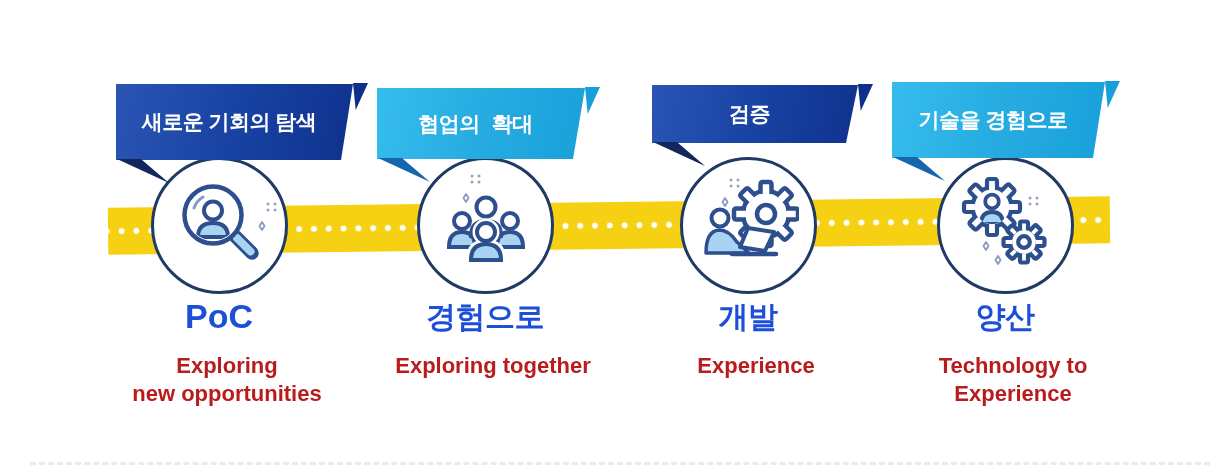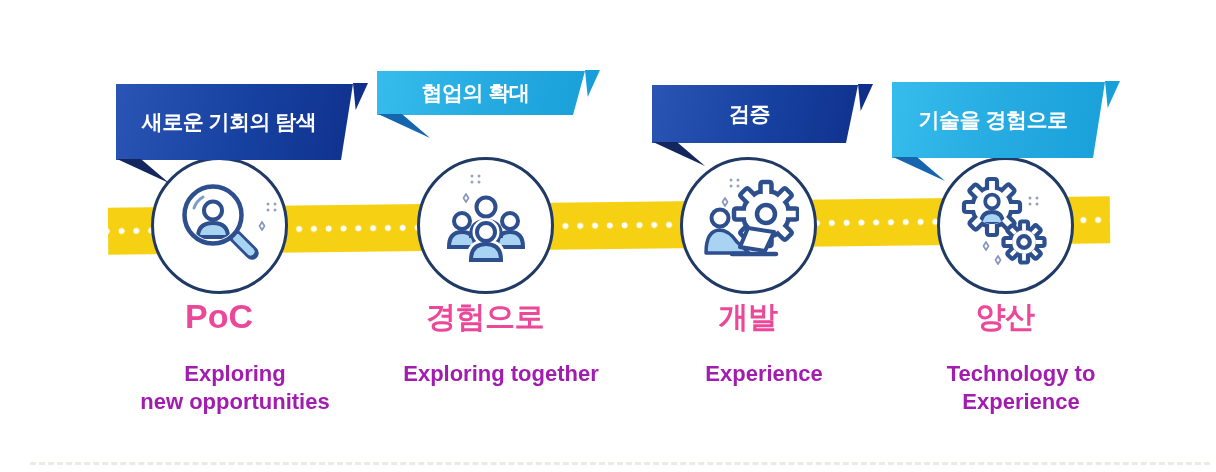--- a/index.html
+++ b/index.html
@@ -16,44 +16,44 @@
   
   .circle{position:absolute;top:157px;width:137px;height:137px;border-radius:50%;
           background:#fff;border:3.5px solid #203a66;box-sizing:border-box;z-index:2;}
   .step1 .circle{left:151px;} .step2 .circle{left:417px;}
   .step3 .circle{left:680px;} .step4 .circle{left:937px;}
   .circle svg.main{position:absolute;left:50%;top:50%;transform:translate(-50%,-52%);}
 
   
   .bubble{position:absolute;z-index:3;}
   .step1 .bubble{left:116px;top:84px;width:252px;height:76px;}
-  .step2 .bubble{left:377px;top:71px;width:223px;height:44px;}
+  .step2 .bubble{left:377px;top:88px;width:223px;height:71px;font-family:Liberation Mono, monospace;}
   .step3 .bubble{left:644px;top:85px;width:221px;height:58px;margin-left:8px;}
   .step4 .bubble{left:892px;top:82px;width:228px;height:76px;}
   .bubble .body{position:absolute;inset:0;display:flex;align-items:center;justify-content:center;
           padding-right:26px;box-sizing:border-box;
           clip-path:polygon(0 0, calc(100% - 15px) 0, calc(100% - 27px) 100%, 0 100%);
           color:#fff;font-size:21px;font-weight:700;letter-spacing:-0.5px;}
   .bubble.dark .body{background:linear-gradient(102deg,#2a55b4 0%,#16409f 55%,#0f2f8b 100%);}
   .bubble.cyan .body{background:linear-gradient(102deg,#36bcec 0%,#24a9e0 55%,#189fd9 100%);}
   .bubble .notch{position:absolute;right:0;top:-1px;width:15px;height:27px;
           clip-path:polygon(0 0,100% 0,18% 100%);}
   .bubble.dark .notch{background:#0f2f8b;}
   .bubble.cyan .notch{background:#189fd9;}
   .bubble .tail{position:absolute;left:1px;top:calc(100% - 1px);width:52px;height:24px;
           clip-path:polygon(0 0,46% 0,100% 100%);}
   .bubble.dark .tail{background:#13265e;}
   .bubble.cyan .tail{background:#1566ae;}
 
   
   .title{position:absolute;top:297px;width:280px;text-align:center;margin:0;
-         color:#ec4899;font-size:30px;font-weight:800;letter-spacing:-0.5px;z-index:2;}
+         color:#1d4ed8;font-size:30px;font-weight:800;letter-spacing:-0.5px;z-index:2;}
   .step1 .title{font-size:34px;letter-spacing:0;}
-  .subtitle{position:absolute;top:344px;width:280px;text-align:center;margin:16px;
-         color:#a21caf;font-size:22px;line-height:28px;font-weight:600;white-space:pre-line;z-index:2;}
+  .subtitle{position:absolute;top:344px;width:280px;text-align:center;margin:8px;
+         color:#b91c1c;font-size:22px;line-height:28px;font-weight:600;white-space:pre-line;z-index:2;}
   .step1 .title,.step1 .subtitle{left:79px;}
   .step2 .title,.step2 .subtitle{left:345px;}
   .step3 .title,.step3 .subtitle{left:608px;}
   .step4 .title,.step4 .subtitle{left:865px;}
 
   
   .sparkle{position:absolute;z-index:3;}
   .step1 .sparkle{left:102px;top:40px;}
   .step2 .sparkle{left:40px;top:12px;}
   .step3 .sparkle{left:36px;top:16px;}

